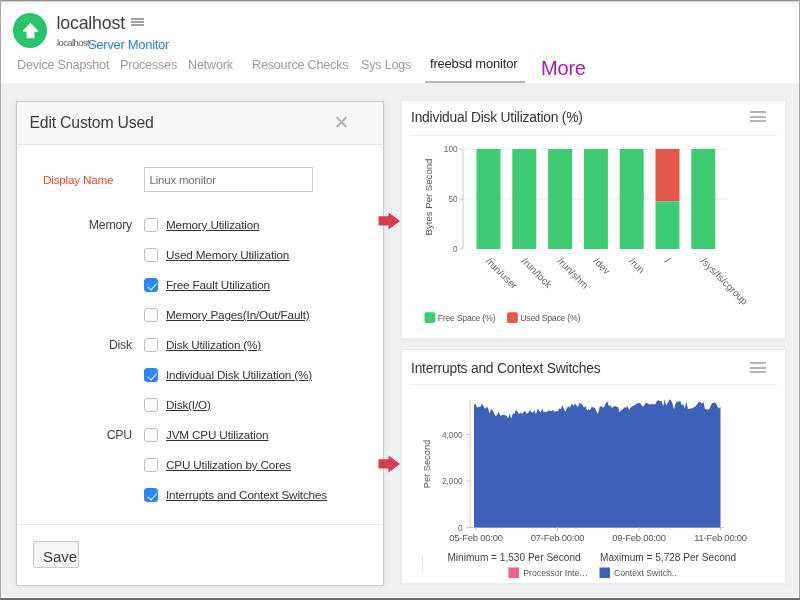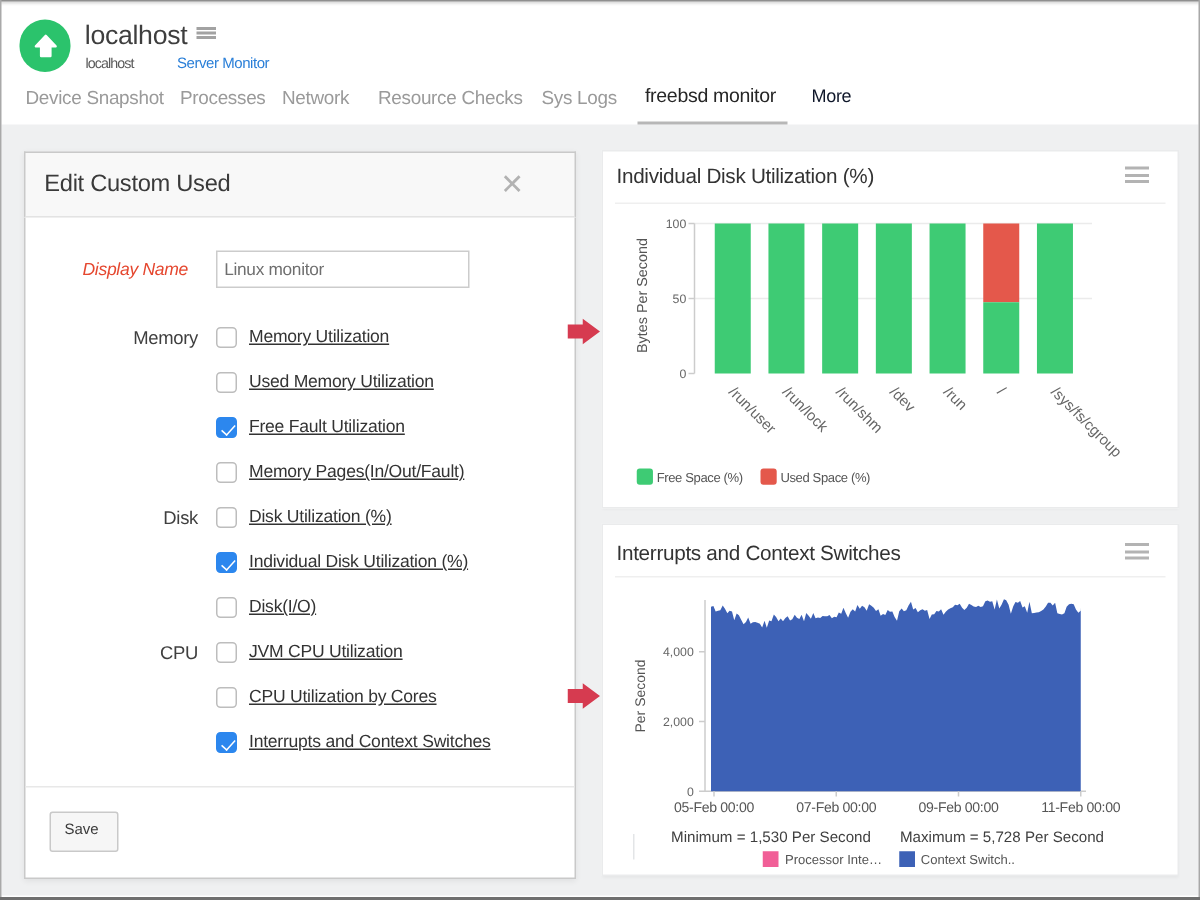--- a/index.html
+++ b/index.html
@@ -10,44 +10,44 @@
 #ftop { left:0; top:0; width:800px; height:1px; background:#8f8f8f; box-shadow:0 1px 2px rgba(120,120,120,.55); }
 #fleft { left:0; top:0; width:1px; height:600px; background:#a9a9a9; }
 #fright { right:0; top:0; width:1px; height:600px; background:#a8a8a8; }
 #fbot { left:0; top:598px; width:800px; height:2px; background:#6f6f6f; }
 
 #circle { left:12.6px; top:13.3px; width:34.9px; height:34.9px; border-radius:50%; background:#2bc36c; }
 #title { left:56.5px; top:13px; font-size:17.8px; color:#3e3e3e; letter-spacing:-0.2px; }
 #ham1 { left:131px; top:18px; }
 #ham1 div { width:13px; height:1.6px; background:#a2a2a2; margin-bottom:1.6px; }
 #sub1 { left:57px; top:37px; font-size:9.5px; letter-spacing:-0.6px; color:#5a5a5a; }
-#sub2 { left:118px; top:37px; font-size:10px; letter-spacing:-0.3px; color:#2a7fd8;text-align:center; }
+#sub2 { left:88px; top:37px; font-size:13px; letter-spacing:-0.3px; color:#2a7fd8;text-align:center; }
 
 .tab { top:58px; font-size:12.6px; color:#9a9a9a; letter-spacing:-0.2px; }
 #tabactive { color:#262626; font-size:13px; top:55.5px; }
-#tabmore { color:#0f172a; font-size:12px; top:56.5px; letter-spacing:-0.2px; }
+#tabmore { color:#a21caf; font-size:20px; top:56.5px; letter-spacing:-0.2px; }
 #tabline { left:425px; top:80.5px; width:100px; height:2.5px; background:#b7b7b7; }
 
 #content { left:1px; top:83px; width:798px; height:514px; background:#eff0f1; }
 
 #modal { left:16px; top:101px; width:368px; height:485px; background:#fff; border:1px solid #c9c9c9; box-shadow:0 1px 4px rgba(0,0,0,.07); }
 #mhead { left:16px; top:101px; width:368px; height:44px; background:#f8f8f8; border:1px solid #c9c9c9; border-bottom:1px solid #e3e3e3; }
 #mtitle { left:29.5px; top:113.5px; font-size:15.8px; color:#3a3a3a; letter-spacing:-0.2px; }
 #mclose { left:333.5px; top:110.5px; font-size:19px; color:#b2b2b2; }
-#dlabel { left:55px; top:173px; font-size:11.7px; color:#e5472f; letter-spacing:-0.2px;font-style:italic; }
+#dlabel { left:43px; top:173px; font-size:11.7px; color:#e5472f; letter-spacing:-0.2px; }
 #dinput { left:144px; top:167px; width:169px; height:25px; border:1px solid #ccc; }
 #dtext { left:149.5px; top:174px; font-size:11.5px; color:#6f6f6f; letter-spacing:-0.2px; }
 .grp { font-size:12.3px; color:#3f3f3f; text-align:right; width:100px; left:32px; letter-spacing:-0.2px; }
 .cb { left:144px; width:14px; height:14px; border:1px solid #bdbdbd; border-radius:3px; background:#fff; }
 .cb.on { background:#2c87ee; border-color:#2c87ee; }
 .cb.on:after { content:''; position:absolute; left:4.5px; top:1.5px; width:3.5px; height:7.5px; border:solid #fff; border-width:0 1.8px 1.8px 0; transform:rotate(42deg); }
 .cbl { left:166px; font-size:11.7px; color:#333; letter-spacing:-0.15px;text-decoration:underline; }
 #mfootline { left:17px; top:524px; width:366px; height:1px; background:#e8e8e8; }
 #savebtn { left:33px; top:541px; width:46px; height:27px; background:#f6f6f6; border:1px solid #c9c9c9; border-radius:2px; }
-#savetxt { left:43px; top:548px; font-size:10px; color:#3a3a3a; }
+#savetxt { left:43px; top:548px; font-size:15px; color:#3a3a3a; }
 
 .card { background:#fff; border:1px solid #eaebec; box-shadow:0 1px 2px rgba(0,0,0,.04); }
 #card1 { left:401px; top:100px; width:385px; height:239px; }
 #card2 { left:401px; top:349px; width:385px; height:235px; }
 .ctitle { font-size:13.8px; color:#333; letter-spacing:-0.2px; }
 #c1title { left:411px; top:110px; }
 #c2title { left:411px; top:361px; }
 .chline div { width:16px; height:2.2px; background:#b3b3b3; margin-bottom:2.2px; }
 #cham1 { left:750px; top:111.2px; }
 #cham2 { left:750px; top:362.2px; }

